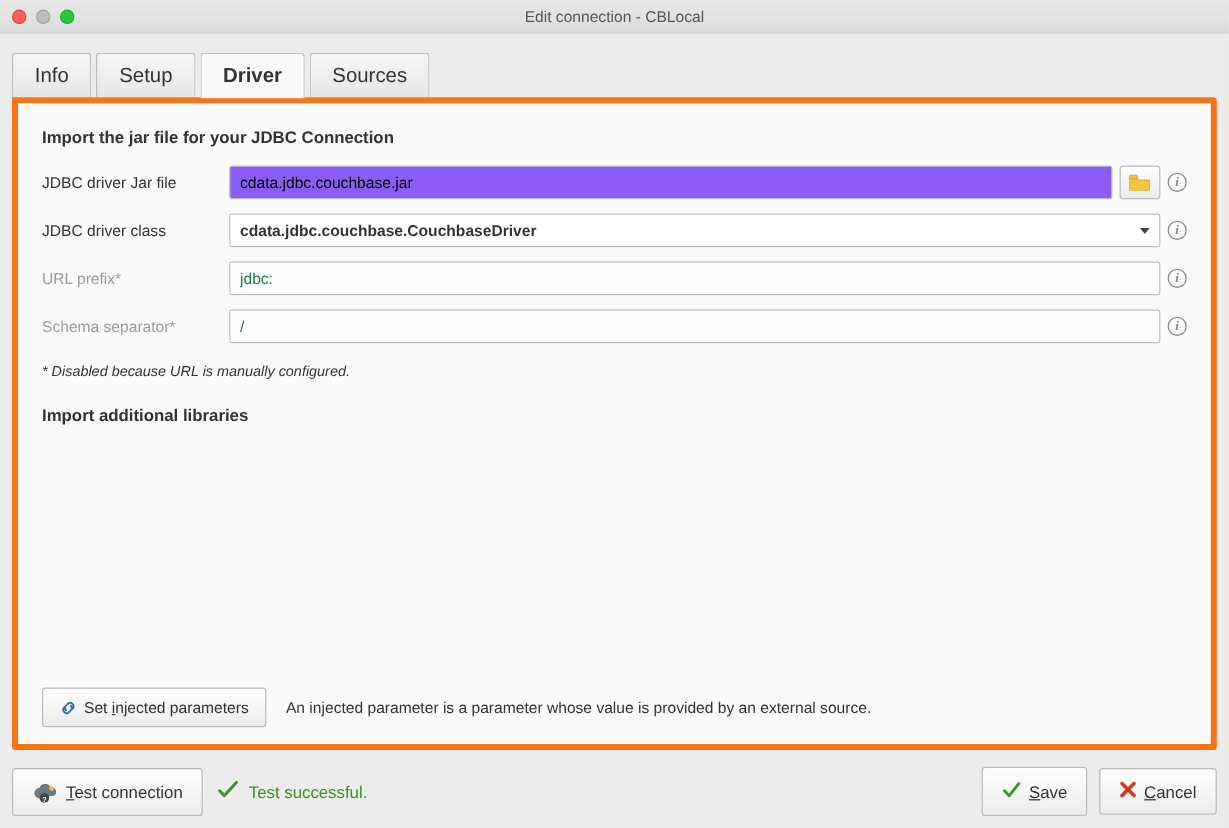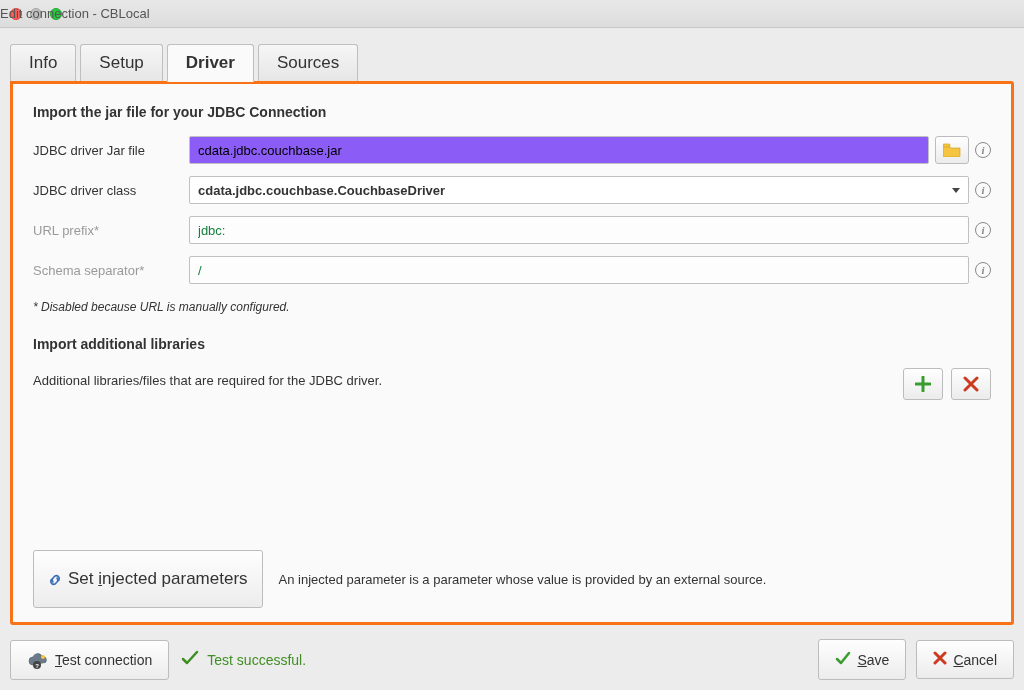--- a/index.html
+++ b/index.html
@@ -25,21 +25,21 @@
   gap: 8px;
   padding-left: 10px;
 }
 .dot { width: 12px; height: 12px; border-radius: 50%; }
 .dot.red { background: #ff5f57; border: 0.5px solid #e0443e; }
 .dot.yellow { background: #bfbfbf; border: 0.5px solid #a6a6a6; }
 .dot.green { background: #28c840; border: 0.5px solid #1dad2c; }
 .titlebar-title {
   position: absolute;
   left: 0; right: 0;
-  text-align: left;
+  text-align: center;
   font-size: 13px;
   color: #555;
   pointer-events: none;
 }
 .outer-panel {
   padding: 16px 10px 10px 10px;
   height: calc(690px - 28px);
   display: flex;
   flex-direction: column;
 }
@@ -58,21 +58,21 @@
 .tab.active {
   background: #fafafa;
   font-weight: 600;
   position: relative;
   z-index: 2;
   border-bottom: 1px solid #fafafa;
   margin-bottom: -1px;
 }
 .tab-content {
   background: #fafafa;
-  border: 3px solid #f97316;
+  border: 5px solid #f97316;
   border-radius: 0 3px 3px 3px;
   padding: 20px 20px 14px 20px;
   flex: 1;
   display: flex;
   flex-direction: column;
   position: relative;
 }
 .section-title {
   font-weight: 600;
   font-size: 14px;
@@ -151,25 +151,25 @@
 .lib-desc { font-size: 13px; margin-bottom: 8px; }
 .lib-desc-row { display:flex; align-items:center; justify-content:space-between;}
 .folder-icon svg, .plus-icon svg, .x-icon svg, .check-icon svg { display:block; }
 .bottom-row {
   margin-top: auto;
   display: flex;
   align-items: center;
   gap: 16px;
 }
 .btn {
-  padding: 18px 14px;
+  padding: 8px 14px;
   background: linear-gradient(#fefefe, #ececec);
   border: 1px solid #bcbcbc;
   border-radius: 3px;
-  font-size: 17px;
+  font-size: 13px;
   color: #333;
   display: flex; align-items: center; gap: 6px;
   cursor: default;
 }
 .btn .ul { text-decoration: underline; }
 .link-icon {
   width:14px;height:14px;
 }
 .injected-text { font-size: 13px; color: #333; }
 .footer-bar {
@@ -248,39 +248,20 @@
       <div class="field-area">
         <input class="text-input disabled" type="text" disabled="" value="/" style="">
         <div class="info-icon">i</div>
       </div>
     </div>
 
     <div class="note">* Disabled because URL is manually configured.</div>
 
     <div class="section-title">Import additional libraries</div>
 
-    <div class="lib-desc-row">
-      <div class="lib-desc">Additional libraries/files that are required for the JDBC driver.</div>
-      <div style="display:flex; gap:8px;">
-        <div class="btn-icon" style="width:40px;height:32px;">
-          <span class="plus-icon">
-            <svg width="16" height="16" viewBox="0 0 16 16">
-                <path d="M8 1 v14 M1 8 h14" stroke="#3a9b2f" stroke-width="3" stroke-linecap="round"></path>
-              </svg>
-          </span>
-        </div>
-        <div class="btn-icon" style="width:40px;height:32px;">
-          <span class="x-icon">
-            <svg width="16" height="16" viewBox="0 0 16 16">
-                <path d="M2 2 L14 14 M14 2 L2 14" stroke="#cc3b1f" stroke-width="3" stroke-linecap="round"></path>
-              </svg>
-          </span>
-        </div>
-      </div>
-    </div>
 
     <div class="bottom-row">
       <div class="btn">
         <span class="link-icon">
           <svg width="14" height="14" viewBox="0 0 14 14">
               <path d="M5 9 a3 3 0 0 1 0 -4 l2 -2 a3 3 0 0 1 4 4 l-1 1 M9 5 a3 3 0 0 1 0 4 l-2 2 a3 3 0 0 1 -4 -4 l1 -1" fill="none" stroke="#3a6fb7" stroke-width="1.6" stroke-linecap="round"></path>
             </svg>
         </span>
         <span><span>Set </span><span class="ul">i</span><span>njected parameters</span></span>
       </div>

